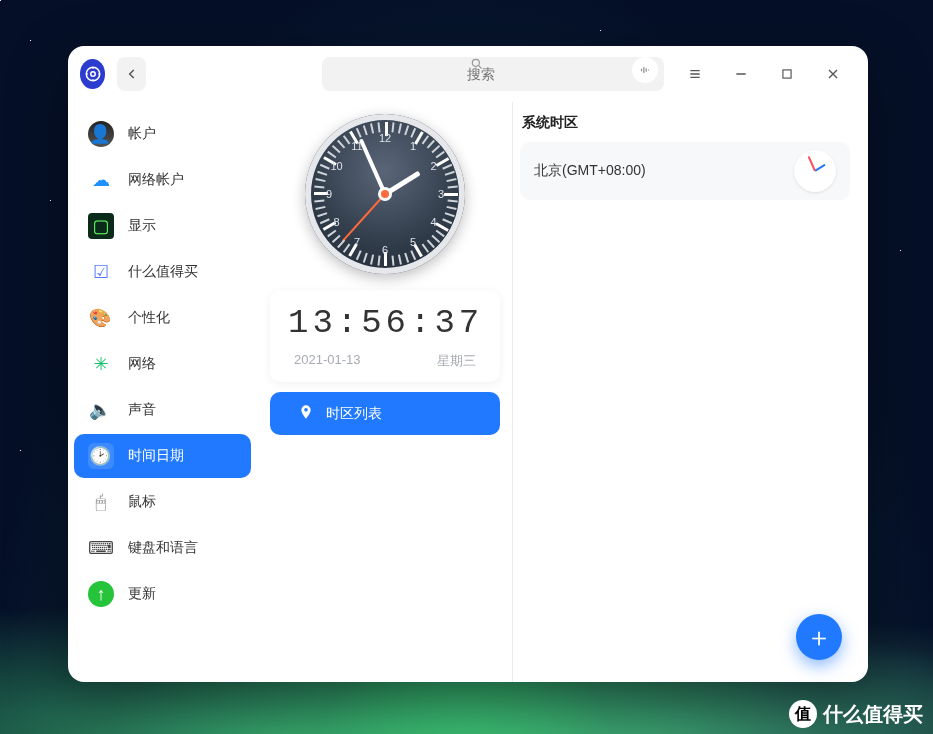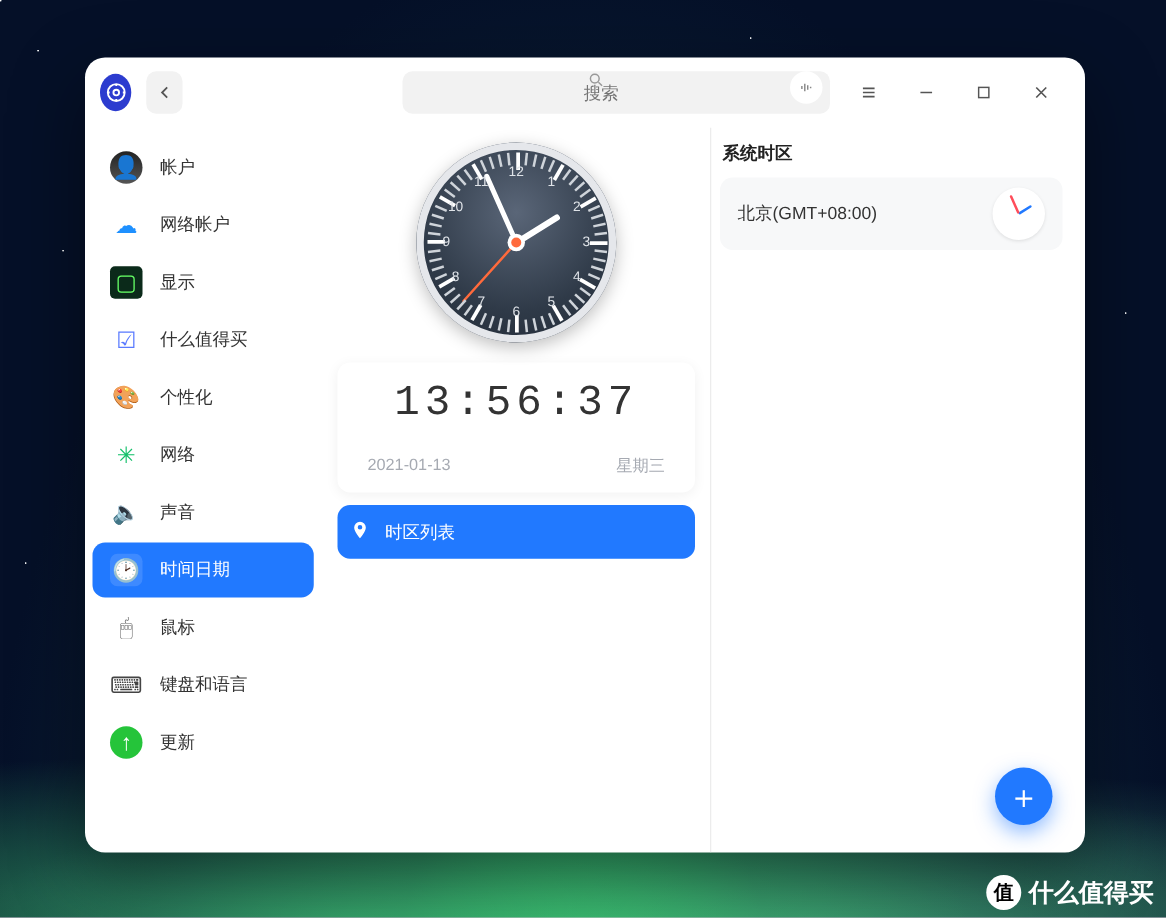--- a/index.html
+++ b/index.html
@@ -79,33 +79,33 @@
 .hand.s { width: 2px; height: 64px; background: #ff6a3c; margin-left: -1px; margin-top: -64px; }
 .pin { position: absolute; left: 50%; top: 50%; width: 8px; height: 8px; background: #ff6a3c; border-radius: 50%; transform: translate(-50%,-50%); box-shadow: 0 0 0 3px #fff; }
 .digital {
   background: #fff; border-radius: 10px; padding: 14px 18px 12px;
   box-shadow: 0 2px 10px rgba(0,0,0,.06);
 }
 .digital .time {
   font-family: "Courier New", monospace; font-size: 34px; letter-spacing: 4px; color: #333; text-align: center;
   font-weight: 300;
 }
-.digital .row { display: flex; justify-content: space-between; color: #a6aab2; font-size: 13px; margin-top: 22px; padding: 0 6px; }
+.digital .row { display: flex; justify-content: space-between; color: #a6aab2; font-size: 13px; margin-top: 10px; padding: 0 6px; }
 .card {
-  background: #fff; border-radius: 10px; padding: 12px 10px;
+  background: #fff; border-radius: 10px; padding: 12px 28px;
   display: flex; align-items: center; gap: 12px; font-size: 14px; color: #333;
 }
 .toggle-row { justify-content: space-between; padding: 10px 14px; }
 .switch { width: 52px; height: 24px; border-radius: 12px; background: #e3e5e9; position: relative; cursor: pointer; }
 .switch .knob { position: absolute; right: 2px; top: 2px; width: 32px; height: 20px; border-radius: 10px; background: #2179ff; }
 .list-btn { background: #2179ff; color: #fff; cursor: pointer; }
 .list-btn .pin-ico { color: #fff; }
 .plain-btn { cursor: pointer; }
 .plain-btn .gear { color: #2179ff; }
-.right { width: 300px; padding: 12px 18px 12px 8px; position: relative; }
+.right { width: 356px; padding: 12px 18px 12px 8px; position: relative; }
 .divider { position: absolute; left: 0; top: 0; bottom: 0; width: 1px; background: #ececec; }
 .right h3 { font-size: 14px; font-weight: 600; color: #222; margin-bottom: 10px; padding-left: 2px; }
 .tz-card {
   background: #f7f8f9; border-radius: 10px; height: 58px; display: flex; align-items: center;
   padding: 0 14px; justify-content: space-between; font-size: 14px; color: #333; margin-bottom: 16px;
 }
 .mini-clock { width: 42px; height: 42px; border-radius: 50%; background: #fff; position: relative; box-shadow: 0 1px 3px rgba(0,0,0,.1); }
 .mini-clock .mh { position: absolute; left: 50%; top: 50%; transform-origin: 50% 100%; border-radius: 1px; }
 .change-btn {
   width: 100%; height: 34px; border-radius: 10px; background: #f2f3f5; color: #444;

